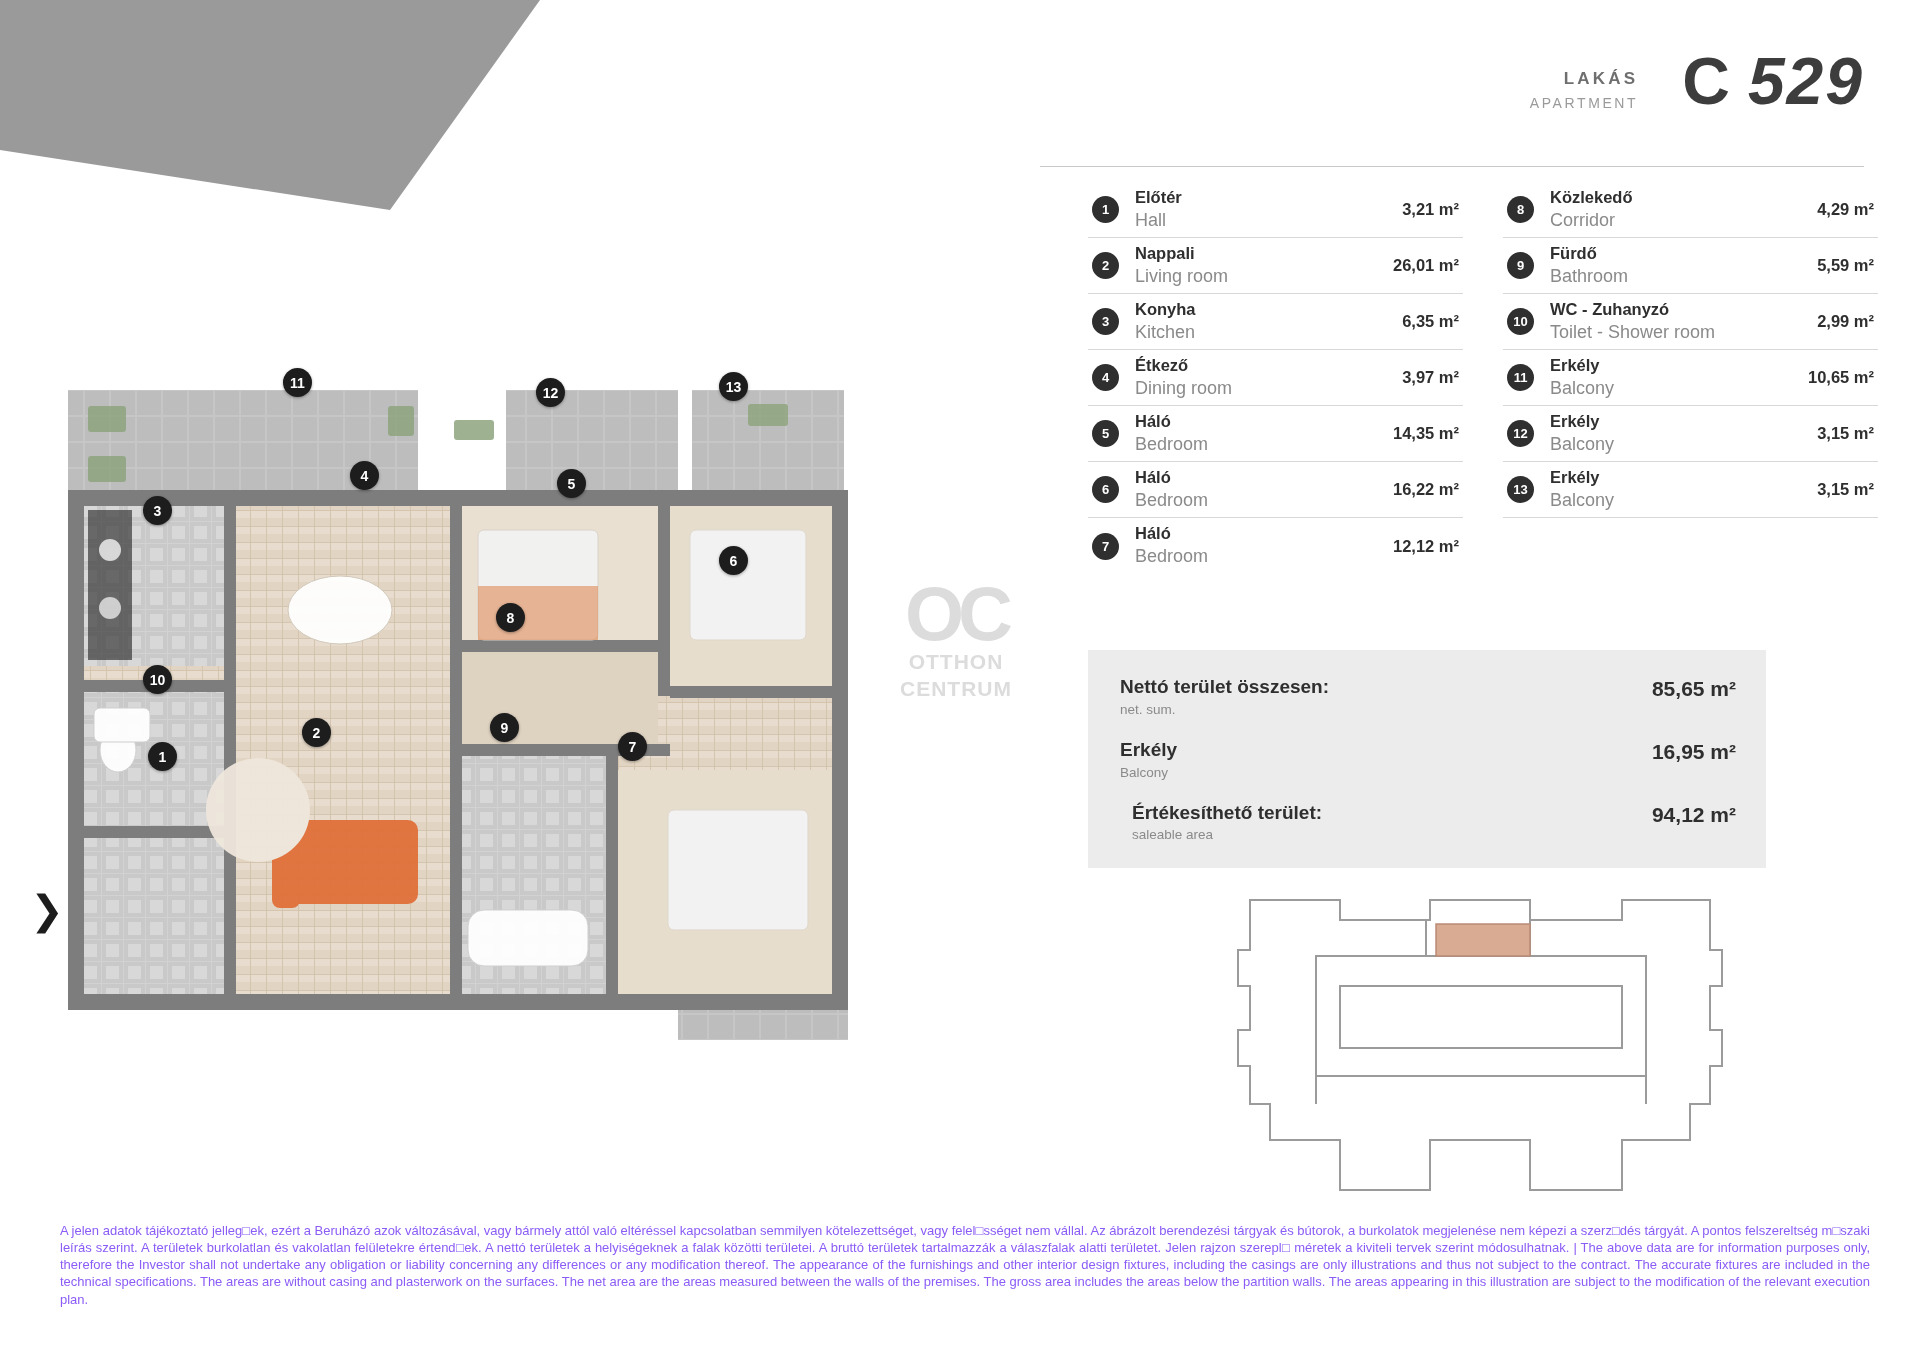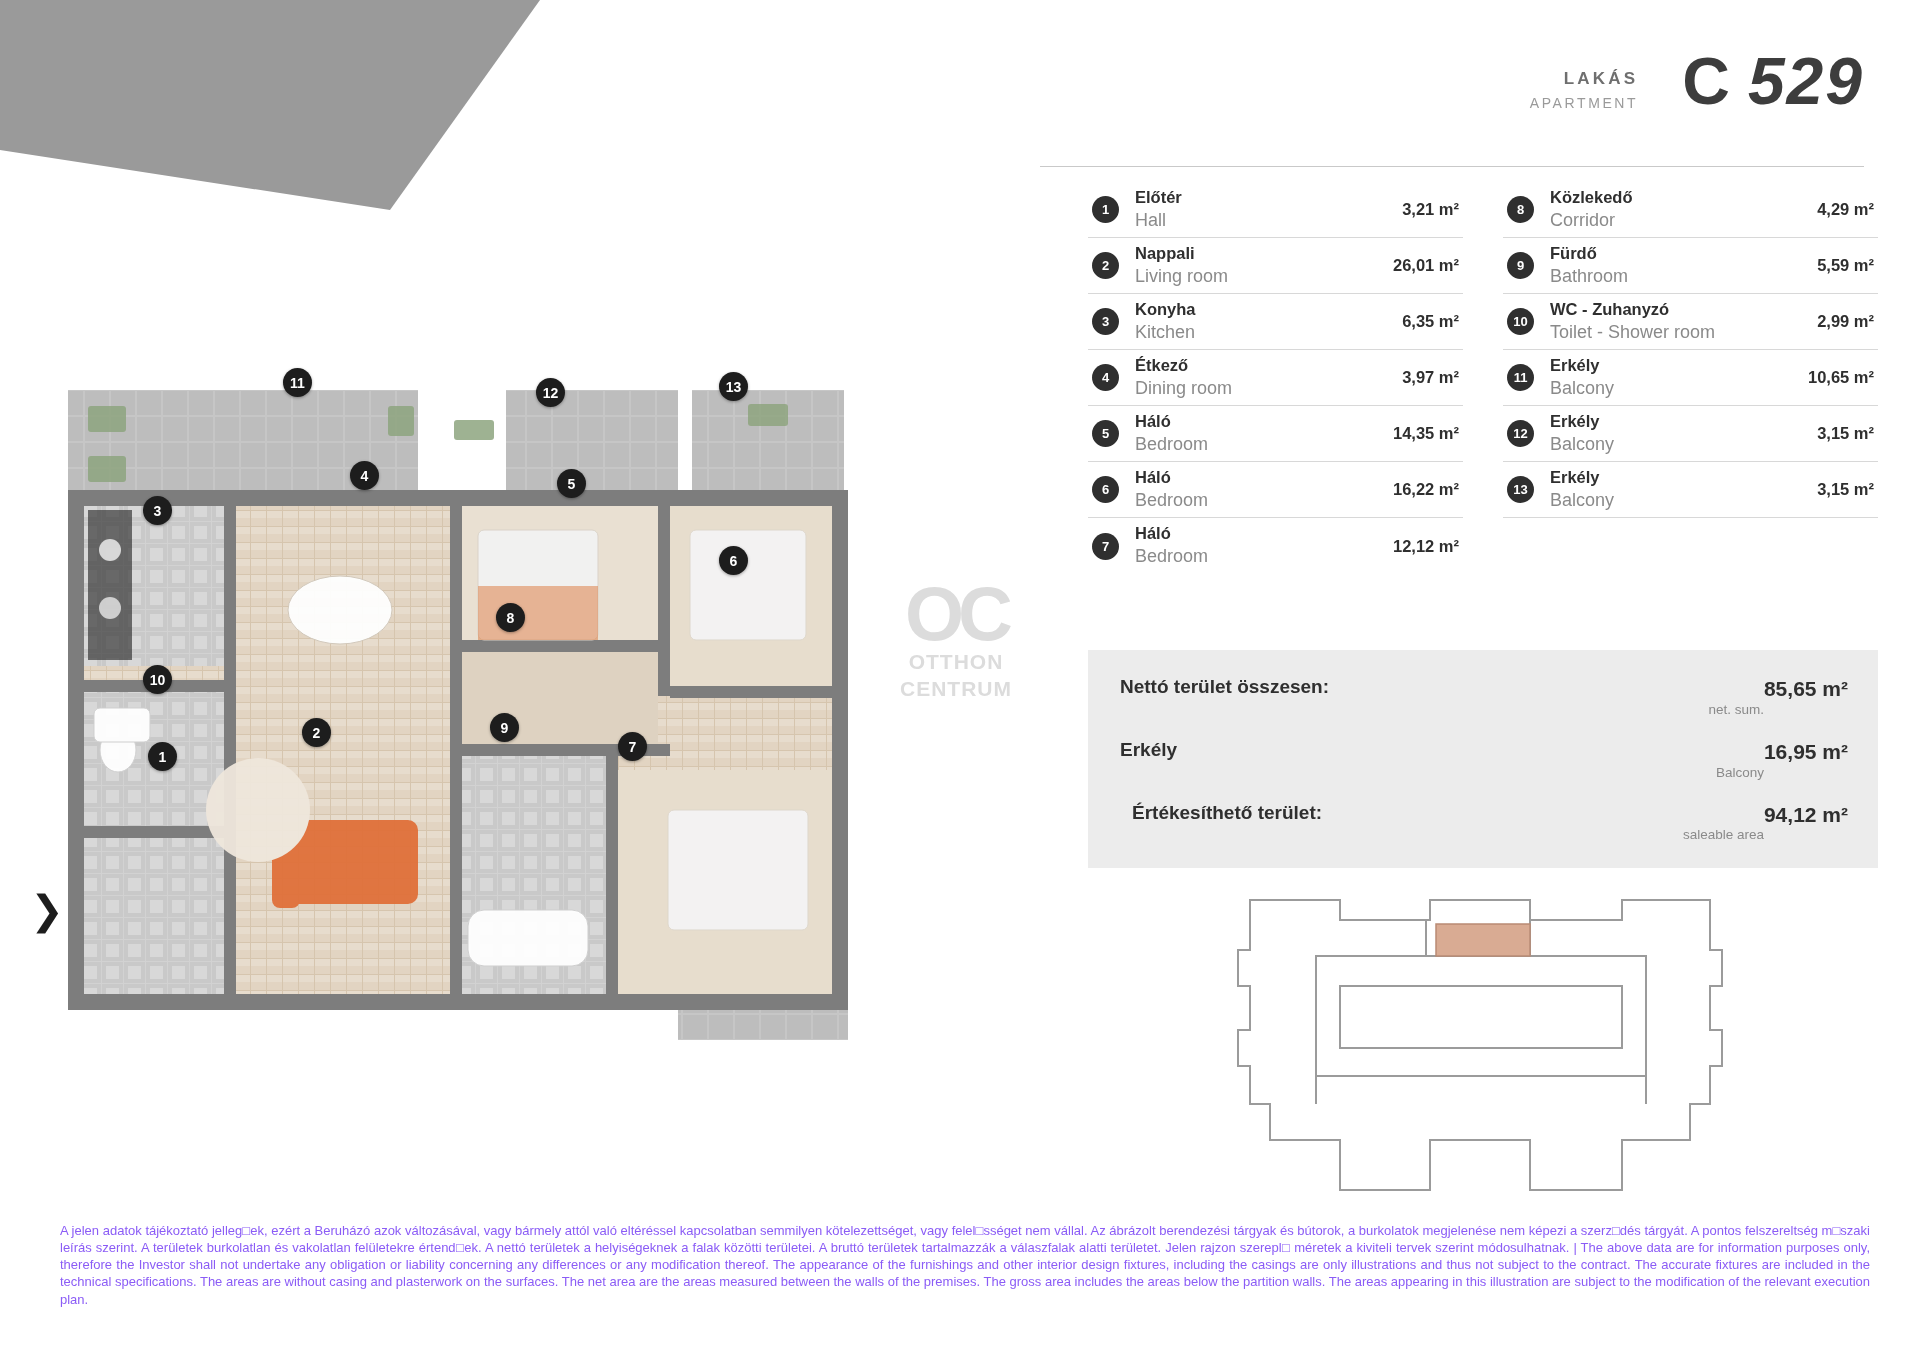--- a/index.html
+++ b/index.html
@@ -63,28 +63,28 @@
     display:flex; align-items:center; justify-content:center;
     flex:0 0 27px; margin-right:16px;
   }
   .room-names { flex:1 1 auto; }
   .room-hu { font-size:16.5px; font-weight:700; color:#2f2f2f; line-height:1.15; }
   .room-en { font-size:18px; color:#8a8a8a; line-height:1.25; margin-top:2px; }
   .room-area { font-size:16.5px; font-weight:700; color:#2f2f2f; white-space:nowrap; }
 
   
   .totals {
-    position:absolute; left:1088px; top:650px; width:790px;
+    position:absolute; left:1088px; top:650px; width:678px;
     background:#ececec; padding:26px 30px 26px 32px;
   }
   .total-row { display:flex; align-items:flex-start; margin-bottom:22px; }
   .total-row:last-child { margin-bottom:0;margin-left:12px; }
   .total-labels { flex:1 1 auto; }
   .total-hu { font-size:19px; font-weight:700; color:#2f2f2f; line-height:1.2; }
-  .total-en { font-size:13.5px; color:#8a8a8a; margin-top:3px;text-align:right; }
+  .total-en { font-size:13.5px; color:#8a8a8a; margin-top:3px; }
   .total-val { font-size:21px; font-weight:700; color:#2f2f2f; white-space:nowrap; padding-top:1px; }
 
   
   .keyplan { position:absolute; left:1230px; top:890px; width:500px; height:320px; }
   .keyplan svg { width:100%; height:100%; display:block; }
 
   
   .plan { position:absolute; left:58px; top:390px; width:990px; height:650px; }
   .plan svg { display:block; }
 

